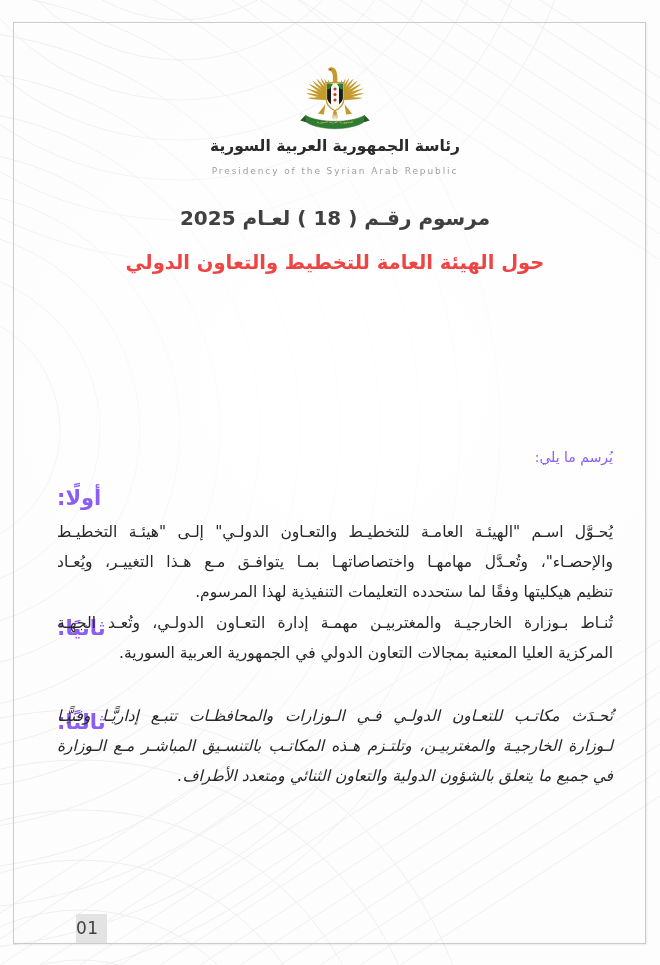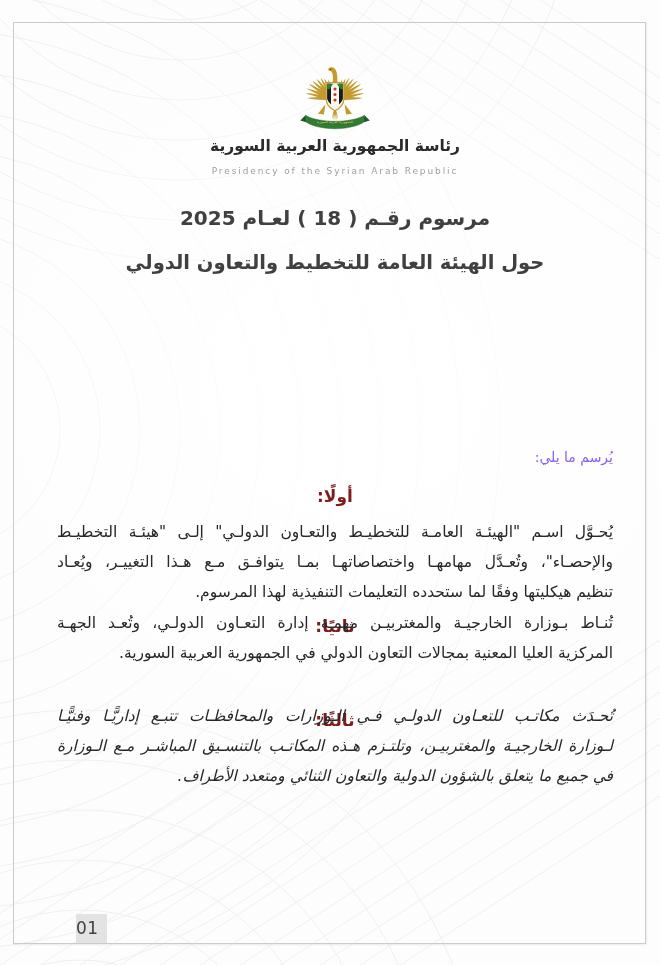--- a/index.html
+++ b/index.html
@@ -19,30 +19,30 @@
   .emblem { position:absolute; left:50%; top:62px; transform:translateX(-50%); width:92px; height:68px; }
 
   .org-ar { position:absolute; left:0; top:137px; width:556px; text-align:center; direction:rtl;
     font-size:15.5px; font-weight:700; color:#2a2a2a; }
   .org-en { position:absolute; left:0; top:166px; width:556px; text-align:center;
     font-size:9px; letter-spacing:1.9px; color:#9e9e9e; }
 
   .title1 { position:absolute; left:0; top:206px; width:556px; text-align:center; direction:rtl;
     font-size:20px; font-weight:700; color:#404040; }
   .title2 { position:absolute; left:0; top:251px; width:556px; text-align:center; direction:rtl;
-    font-size:19.5px; font-weight:700; color:#404040; }
+    font-size:19.5px; font-weight:700; color:#ef4444; }
 
   .preamble { position:absolute; left:0; top:330px; width:556px; direction:rtl;
     font-size:17px; font-weight:700; color:#1b1b1b; line-height:38px; }
 
   .intro { position:absolute; left:0; top:449px; width:556px; direction:rtl; text-align:right;
     font-size:14px; color:#8b5cf6; }
 
-  .sec-h { position:absolute; left:0; width:556px; direction:rtl; text-align:center;
-    font-size:17px; font-weight:700; color:#7f1d1d; }
+  .sec-h { position:absolute; left:0; width:556px; direction:rtl; text-align:left;
+    font-size:21px; font-weight:700; color:#8b5cf6; }
   .sec-b { position:absolute; left:0; width:556px; direction:rtl;
     font-size:15.5px; color:#272727; line-height:30px; }
   .jline { text-align:justify; text-align-last:justify; }
   .rline { text-align:right; }
 
   .s1h { top:486px; } .s1b { top:517px; }
   .s2h { top:616px; } .s2b { top:608px; }
   .s3h { top:710px; } .s3b { top:701px;font-style:italic; }
 
   .page-badge { position:absolute; left:76px; top:914px; width:31px; height:29px;

